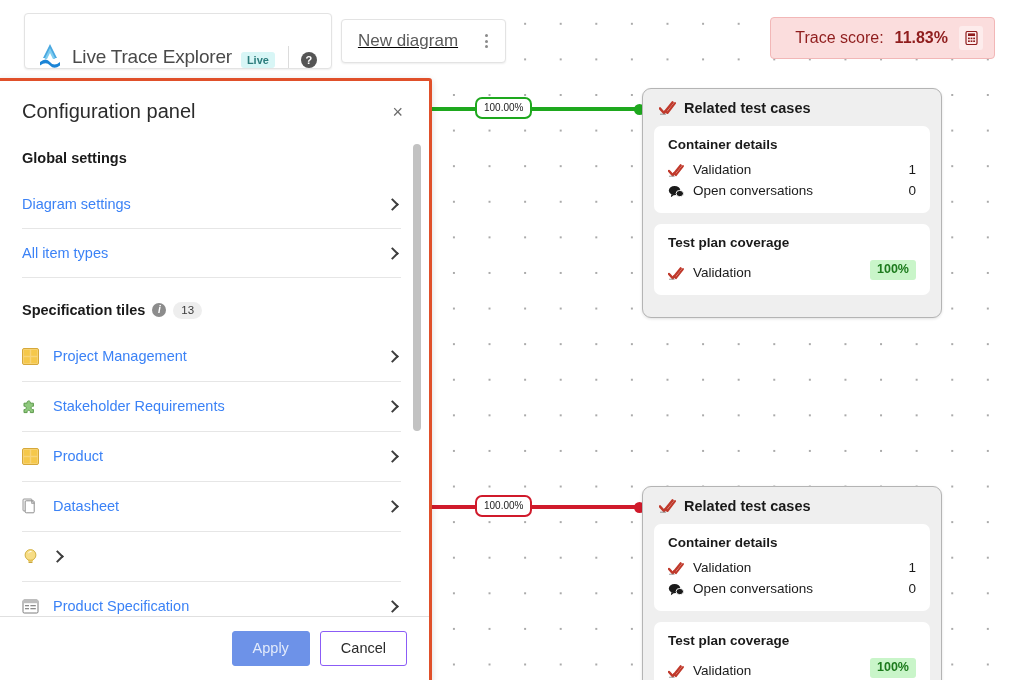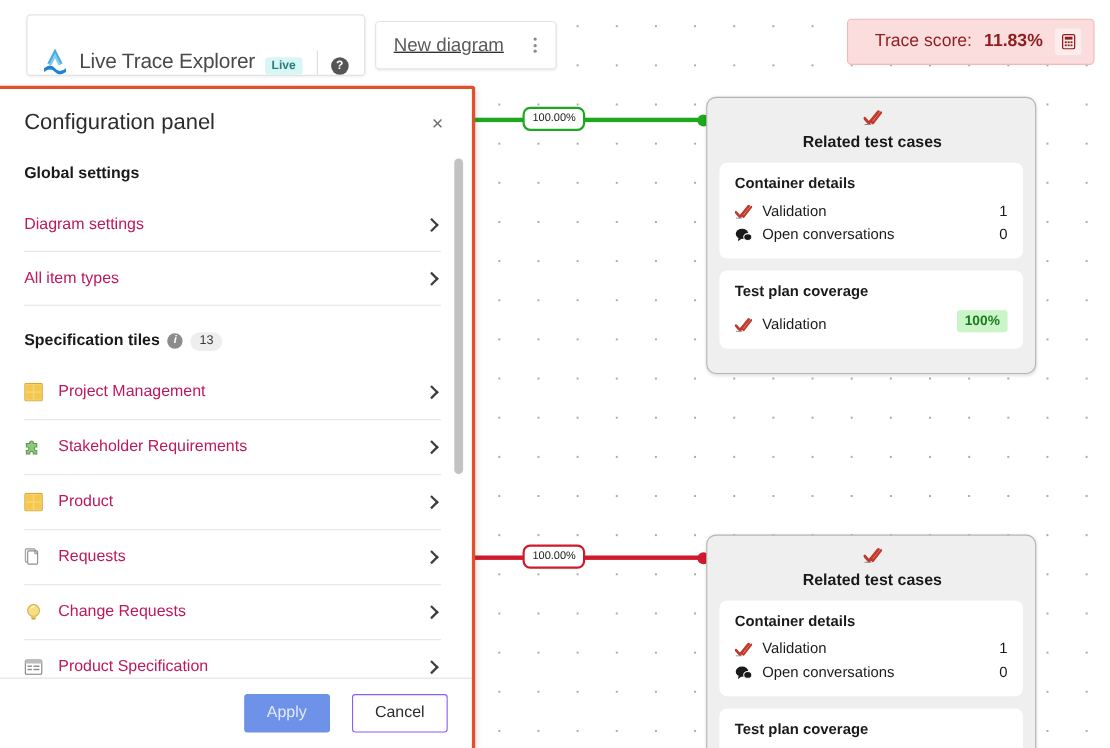--- a/index.html
+++ b/index.html
@@ -172,21 +172,20 @@
   }
 
   .node-header {
     display: flex;
     align-items: center;
     gap: 8px;
     padding: 11px 14px 10px 16px;
     font-size: 14.5px;
     font-weight: bold;
     color: #1a1a1a;
-    flex-direction: column;
   }
 
   .node-section {
     background: #ffffff;
     border-radius: 7px;
     margin: 0 11px 11px 11px;
     padding: 11px 14px 12px 14px;
   }
 
   .section-title {
@@ -296,21 +295,21 @@
     line-height: 1;
   }
 
   .list-row {
     display: flex;
     align-items: center;
     padding: 16px 0 16px 0;
     border-bottom: 1px solid #e6e6e6;
     cursor: pointer;
     font-size: 14.5px;
-    color: #be185d;
+    color: #3b82f6;
   }
   .list-row .tile-icon { width: 18px; flex: 0 0 18px; margin-right: 13px; display: flex; }
   .list-row .row-text { flex: 1 1 auto; }
   .chev {
     flex: 0 0 auto;
     width: 9px; height: 9px;
     border-right: 2px solid #3d3d3d;
     border-bottom: 2px solid #3d3d3d;
     transform: rotate(-45deg);
     margin-right: 4px;
@@ -334,21 +333,21 @@
     border-radius: 4px;
     cursor: pointer;
   }
 
   .panel-foot {
     flex: 0 0 auto;
     border-top: 1px solid #e0e0e0;
     display: flex;
     justify-content: flex-end;
     align-items: center;
-    gap: 20px;
+    gap: 10px;
     padding: 14px 22px 14px 22px;
   }
 
   .btn {
     font-size: 14.5px;
     padding: 8px 20px;
     border-radius: 3px;
     cursor: pointer;
     line-height: 1.2;
     font-family: "Liberation Sans", sans-serif;
@@ -595,34 +594,33 @@
         </div>
 
         <div class="list-row">
           <span class="tile-icon">
             <svg width="17" height="17" viewBox="0 0 17 17">
               <rect x="1" y="1" width="9" height="12" rx="1" fill="#f2f2f2" stroke="#9a9a9a"></rect>
               <rect x="3.2" y="2.8" width="9" height="12" rx="1" fill="#ffffff" stroke="#8d8d8d"></rect>
               <path d="M9.6 2.8 l2.6 2.6 h-2.6 Z" fill="#d9d9d9" stroke="#8d8d8d" stroke-width="0.7"></path>
             </svg>
           </span>
-          <span class="row-text">Requests</span>
+          <span class="row-text">Datasheet</span>
           <span class="chev"></span>
         </div>
 
         <div class="list-row">
           <span class="tile-icon">
             <svg width="17" height="17" viewBox="0 0 17 17">
               <circle cx="8.5" cy="7" r="5.4" fill="#f7dd86" stroke="#d2b143" stroke-width="1"></circle>
               <path d="M6 11.8 h5 v1.6 h-5 Z" fill="#e8c34e"></path>
               <rect x="6.5" y="13.4" width="4" height="1.7" rx="0.7" fill="#c9a63c"></rect>
               <path d="M6.6 4.6 a3.4 3.4 0 0 1 2.6 -1.2" stroke="#ffffff" stroke-width="1" fill="none" stroke-linecap="round"></path>
             </svg>
           </span>
-          <span class="row-text">Change Requests</span>
           <span class="chev"></span>
         </div>
 
         <div class="list-row">
           <span class="tile-icon">
             <svg width="17" height="17" viewBox="0 0 17 17">
               <rect x="1" y="2" width="15" height="13" rx="1.2" fill="#ffffff" stroke="#7d7d7d"></rect>
               <rect x="1" y="2" width="15" height="3.2" fill="#bdbdbd"></rect>
               <rect x="3" y="7" width="4" height="1.3" fill="#8a8a8a"></rect>
               <rect x="8.4" y="7" width="5.4" height="1.3" fill="#8a8a8a"></rect>

